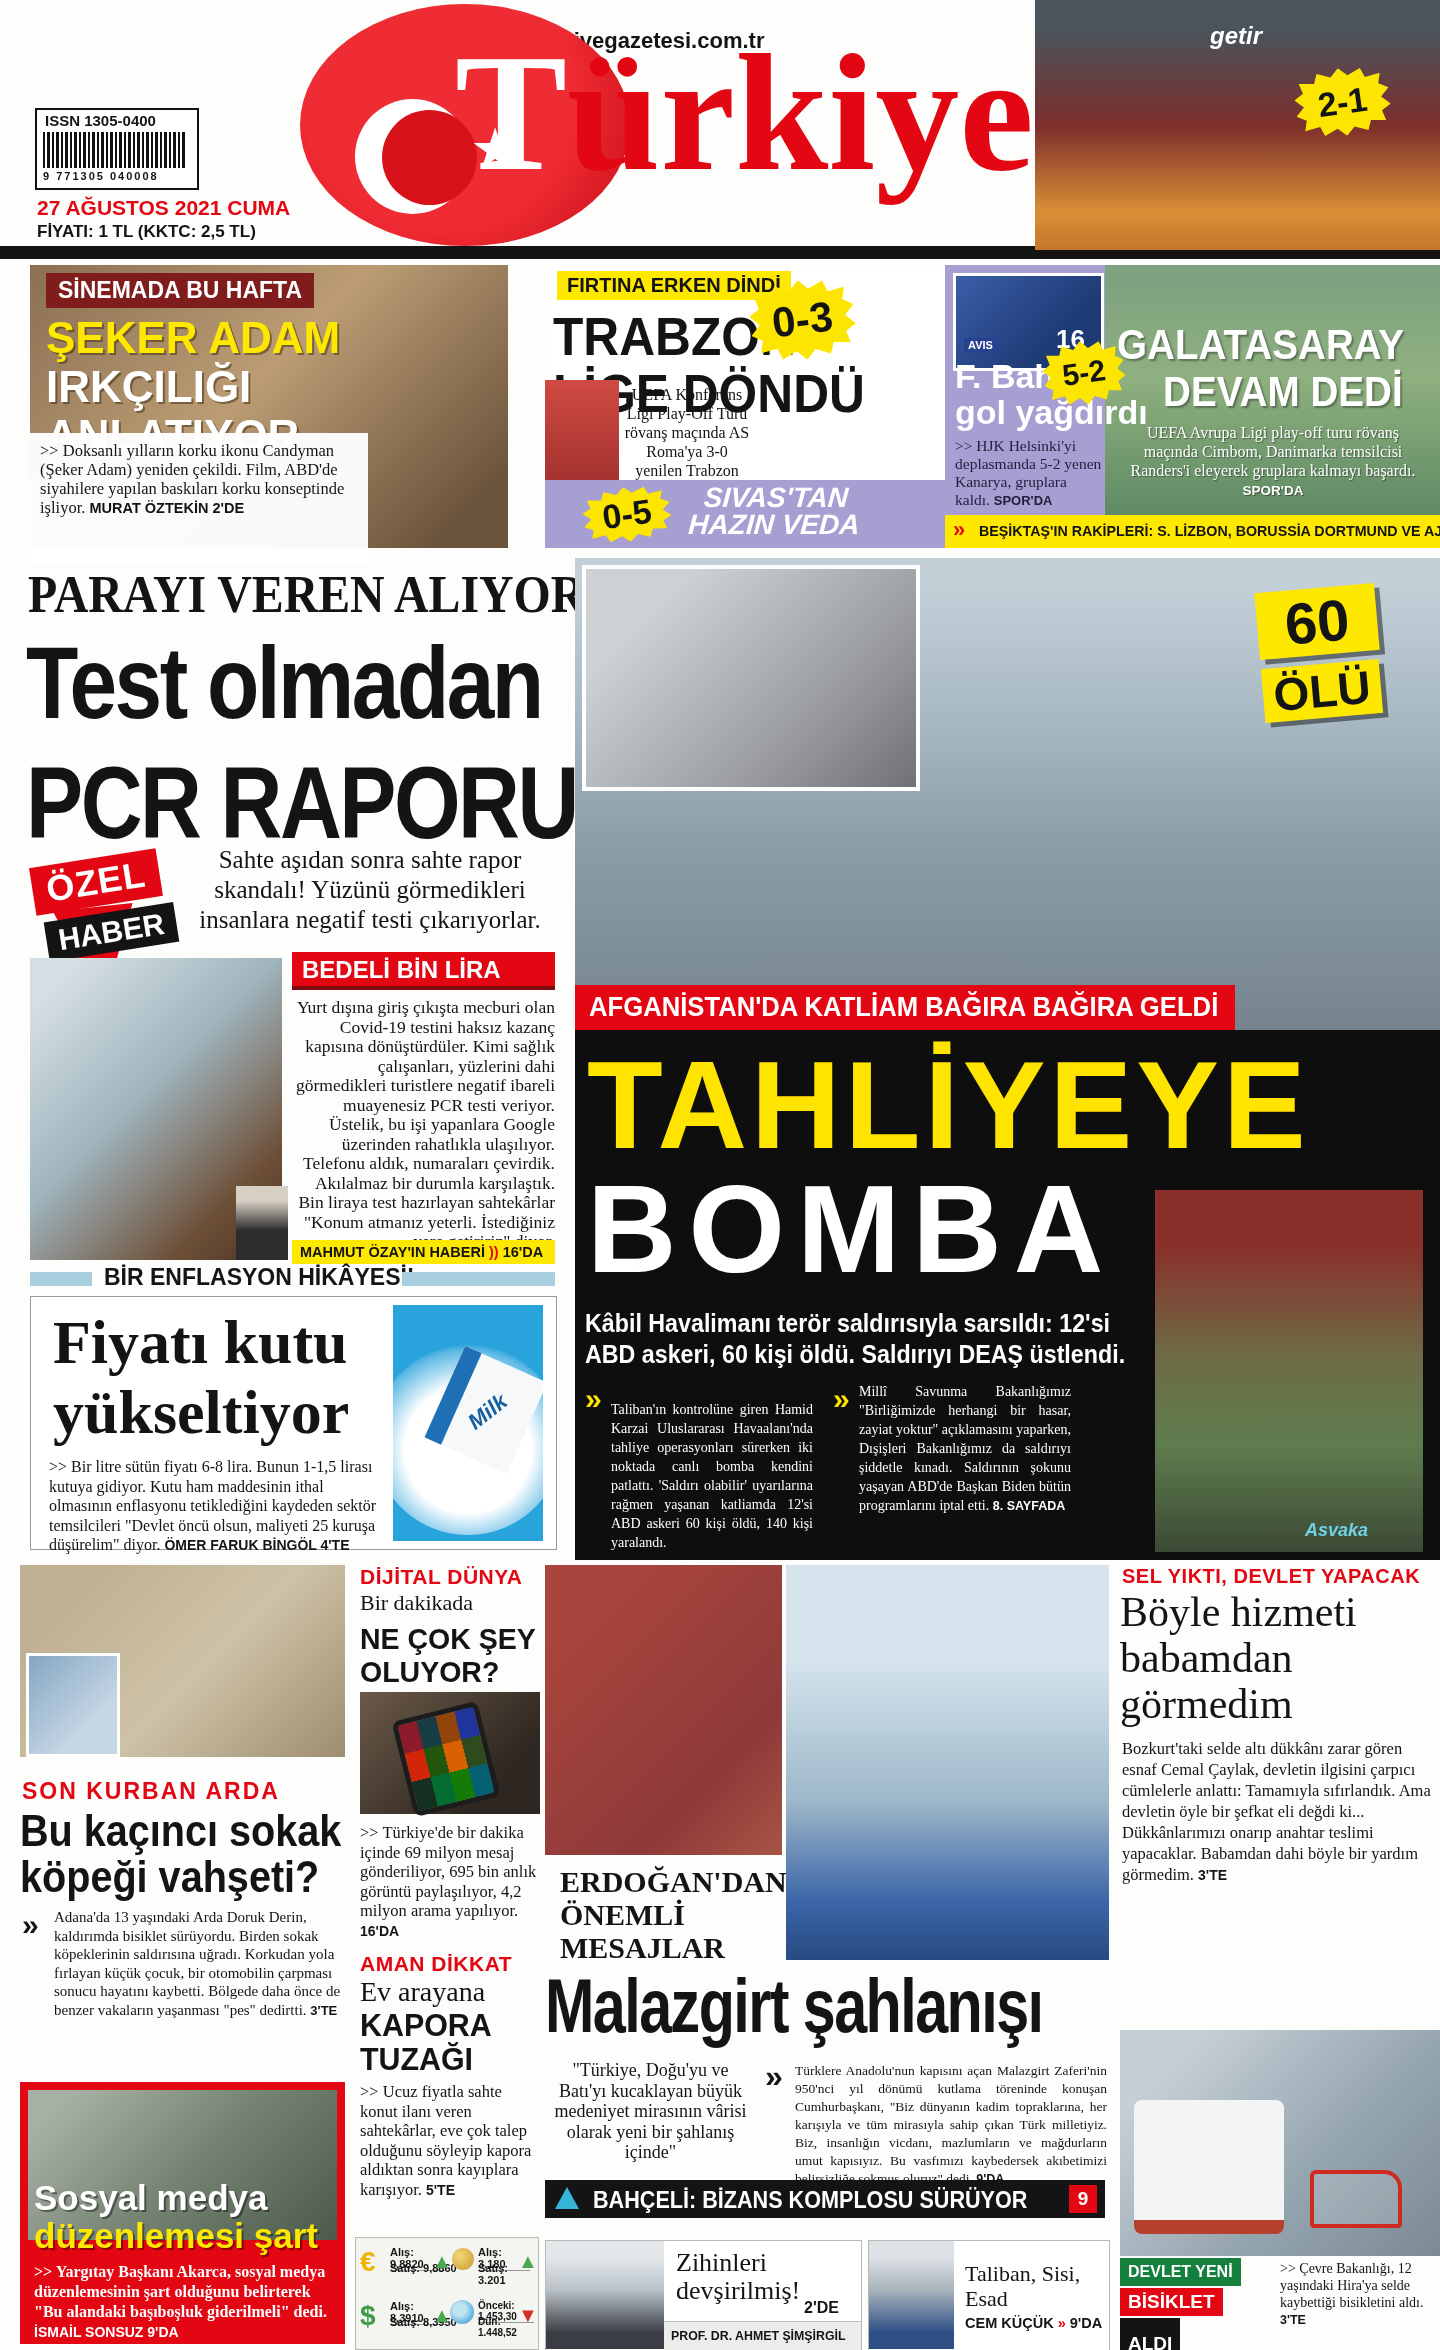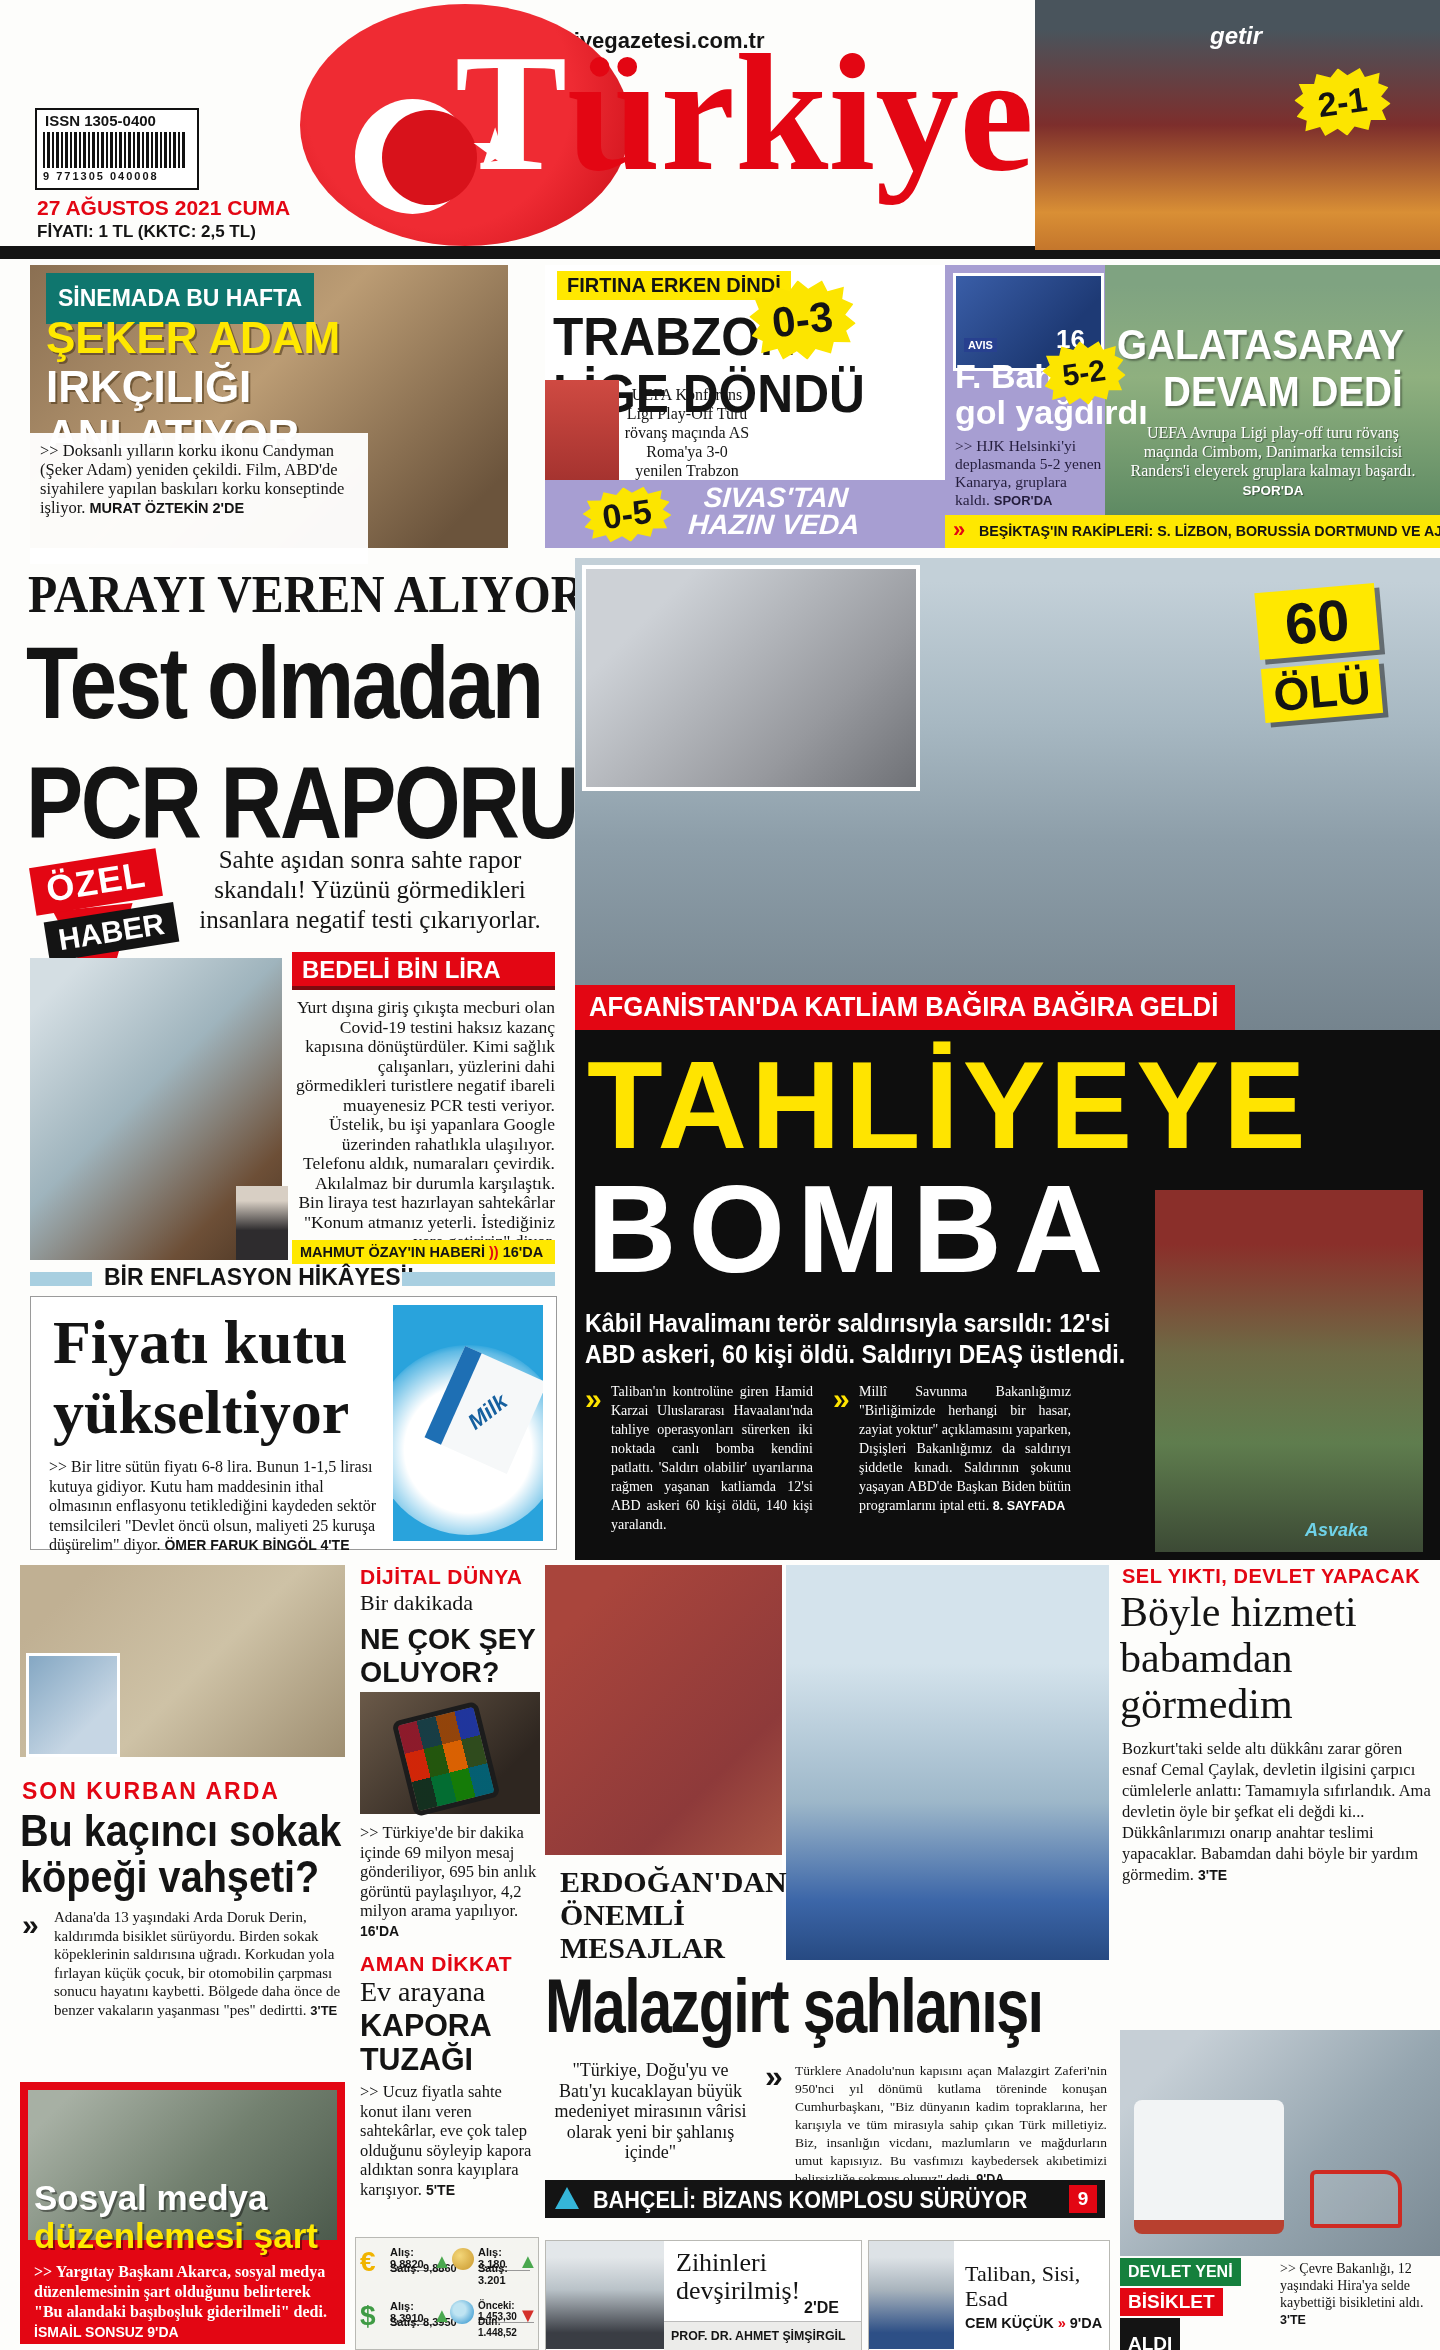--- a/index.html
+++ b/index.html
@@ -56,21 +56,21 @@
               background:linear-gradient(180deg,#49545c 12%,#7d2e2c 50%,#d98f35 85%,#c4762c);">
     <div class="abs white" style="left:175px;top:22px;font-size:24px;font-style:italic;font-weight:700;">getir</div>
     <div class="abs burst" style="left:260px;top:68px;width:95px;height:68px;font-size:34px;transform:rotate(-8deg);">
       <span>2-1</span>
     </div>
   </div>
 
   <div class="abs" style="left:30px;top:265px;width:478px;height:283px;">
     <div class="abs photo" style="left:0;top:0;width:478px;height:283px;
                 background:linear-gradient(135deg,#8a6f52,#bb9c74 45%,#6b543c 90%);"></div>
-    <div class="abs hvy white" style="left:16px;top:8px;background:#0f766e;padding:12px 12px;font-size:23px;">SİNEMADA BU HAFTA</div>
+    <div class="abs hvy white" style="left:16px;top:8px;background:#7f1d1d;padding:4px 12px;font-size:23px;">SİNEMADA BU HAFTA</div>
     <div class="abs hvy" style="left:16px;top:48px;font-size:44px;color:#ffe800;text-shadow:2px 2px 0 rgba(60,40,10,.5);">ŞEKER ADAM</div>
     <div class="abs hvy white" style="left:16px;top:97px;font-size:44px;text-shadow:2px 2px 0 rgba(60,40,10,.5);">IRKÇILIĞI</div>
     <div class="abs hvy white" style="left:16px;top:146px;font-size:44px;text-shadow:2px 2px 0 rgba(60,40,10,.5);">ANLATIYOR</div>
     <div class="abs serif" style="left:0;top:168px;width:318px;height:115px;background:rgba(255,255,255,.96);padding:8px 10px;
                 font-size:16.5px;line-height:19px;">
       <span>&gt;&gt; Doksanlı yılların korku ikonu Candyman (Şeker Adam) yeniden çekildi. Film, ABD'de siyahilere yapılan baskıları korku konseptinde işliyor. </span><span class="hvy" style="font-family:'Liberation Sans',sans-serif;font-size:14.5px;">MURAT ÖZTEKİN 2'DE</span>
     </div>
   </div>
 
   <div class="abs" style="left:545px;top:265px;width:400px;height:283px;background:#fff;">
@@ -186,21 +186,21 @@
     </div>
     <div class="abs photo" style="left:580px;top:160px;width:268px;height:362px;
                 background:linear-gradient(180deg,#8a2f2a 15%,#6e6a45 45%,#5f7d4e 70%,#3c4a35);">
       <div class="abs" style="left:150px;top:330px;color:#6fd2e8;font-size:18px;font-style:italic;font-weight:700;">Asvaka</div>
     </div>
     <div class="abs hvy white" style="left:10px;top:278px;width:575px;">
       <span class="cx" style="font-size:25px;line-height:1.25;transform:scaleX(.93);width:610px;">Kâbil Havalimanı terör saldırısıyla sarsıldı: 12'si ABD askeri, 60 kişi öldü. Saldırıyı DEAŞ üstlendi.</span>
     </div>
     <div class="abs" style="left:10px;top:352px;width:228px;">
       <span class="abs hvy yellow-t" style="left:0;top:0;font-size:30px;">»</span>
-      <div class="serif white just" style="margin-left:26px;font-size:14px;line-height:19px;">Taliban'ın kontrolüne giren Hamid Karzai Uluslararası Havaalanı'nda tahliye operasyonları sürerken iki noktada canlı bomba kendini patlattı. 'Saldırı olabilir' uyarılarına rağmen yaşanan katliamda 12'si ABD askeri 60 kişi öldü, 140 kişi yaralandı.</div>
+      <div class="serif white just" style="margin-left:26px;font-size:14px;line-height:19px;margin-top:18px;">Taliban'ın kontrolüne giren Hamid Karzai Uluslararası Havaalanı'nda tahliye operasyonları sürerken iki noktada canlı bomba kendini patlattı. 'Saldırı olabilir' uyarılarına rağmen yaşanan katliamda 12'si ABD askeri 60 kişi öldü, 140 kişi yaralandı.</div>
     </div>
     <div class="abs" style="left:258px;top:352px;width:238px;">
       <span class="abs hvy yellow-t" style="left:0;top:0;font-size:30px;">»</span>
       <div class="serif white just" style="margin-left:26px;font-size:14px;line-height:19px;">
         <span>Millî Savunma Bakanlığımız "Birliğimizde herhangi bir hasar, zayiat yoktur" açıklamasını yaparken, Dışişleri Bakanlığımız da saldırıyı şiddetle kınadı. Saldırının şokunu yaşayan ABD'de Başkan Biden bütün programlarını iptal etti. </span><span class="pageref" style="font-size:12.5px;">8. SAYFADA</span>
       </div>
     </div>
   </div>
 
   <div class="abs" style="left:30px;top:1264px;width:525px;height:26px;">

